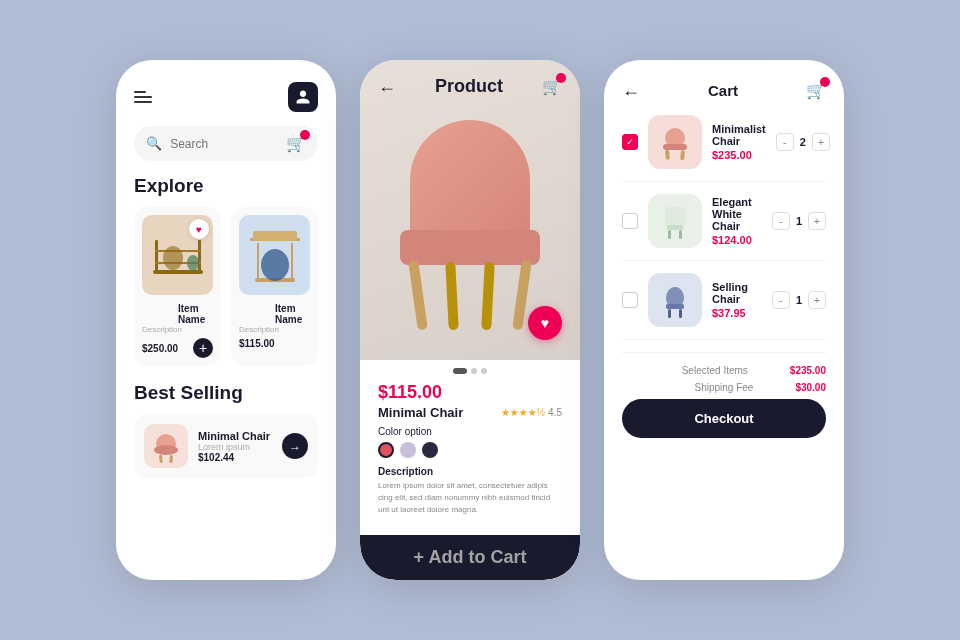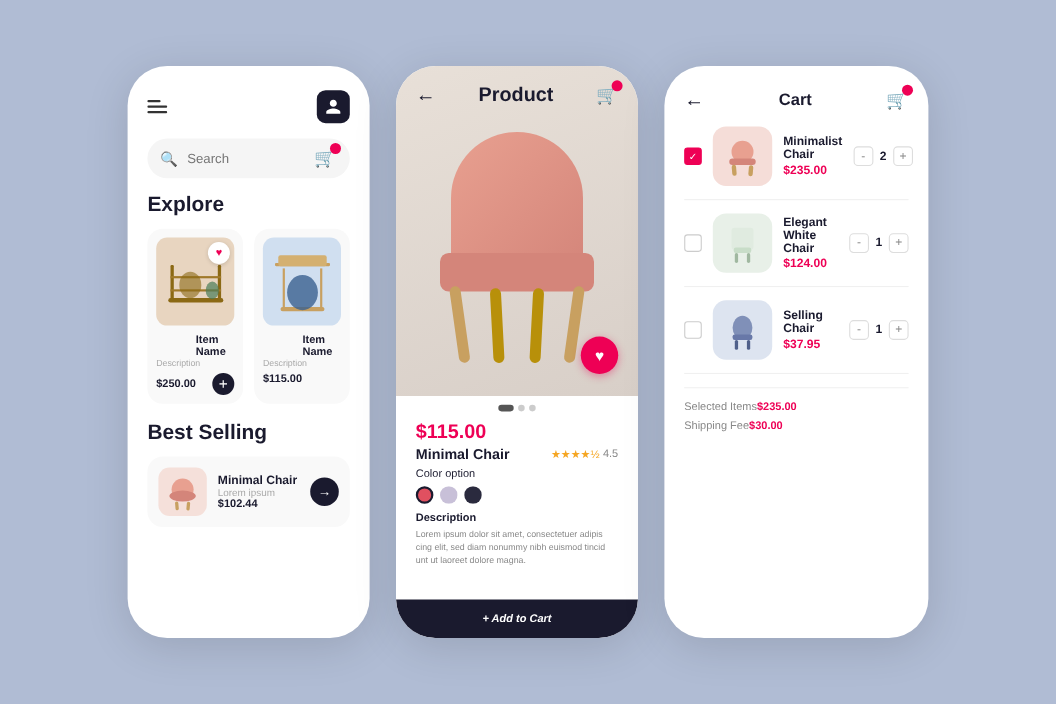--- a/index.html
+++ b/index.html
@@ -162,21 +162,21 @@
 
     .desc-label { font-size: 10px; font-weight: 600; color: #1a1a2e; margin-bottom: 3px; }
     .desc-text { font-size: 8px; color: #888; line-height: 1.5; }
 
     .add-to-cart-bar {
       position: absolute; bottom: 0; left: 0; right: 0;
       background: #1a1a2e; padding: 12px 18px;
       display: flex; align-items: center; justify-content: center;
       cursor: pointer; border-radius: 0 0 0 0;
     }
-    .atc-text { color: #ffffff; font-size: 10px; font-weight: 600; font-style: italic; }
+    .atc-text { color: #a3a3a3; font-size: 18px; font-weight: 600; }
 
     
     .p3-topbar {
       display: flex; align-items: center; justify-content: space-between;
       margin-bottom: 14px;
     }
     .p3-title { font-size: 15px; font-weight: 700; color: #1a1a2e; }
 
     .cart-item {
       display: flex; align-items: center; gap: 10px;
@@ -210,22 +210,23 @@
       justify-content: center; font-size: 11px; color: #888;
       cursor: pointer; background: #fff;
     }
     .qty-num { font-size: 11px; font-weight: 600; color: #1a1a2e; }
 
     .cart-summary {
       background: #fff; border-top: 1px solid #f0f0f0;
       padding-top: 12px; margin-top: 4px;
     }
     .summary-row {
-      display: flex; justify-content: flex-start;
+      display: flex; justify-content: flex-end;
       margin-bottom: 6px;
+      gap: 42px;
     }
     .summary-label { font-size: 10px; color: #888; }
     .summary-value { font-size: 10px; color: #e05; font-weight: 600; }
     .subtotal-row {
       display: flex; justify-content: space-between;
       align-items: center; margin: 10px 0 12px;
     }
     .subtotal-label { font-size: 14px; font-weight: 800; color: #1a1a2e; }
     .subtotal-value { font-size: 16px; font-weight: 800; color: #e05; }
     .checkout-btn {
@@ -453,14 +454,15 @@
 
   <div class="cart-summary">
     <div class="summary-row">
       <span class="summary-label">Selected Items</span>
       <span class="summary-value">$235.00</span>
     </div>
     <div class="summary-row">
       <span class="summary-label">Shipping Fee</span>
       <span class="summary-value">$30.00</span>
     </div>
+    <button class="checkout-btn">Checkout</button>
   </div>
 </div>
 
 </body></html>

